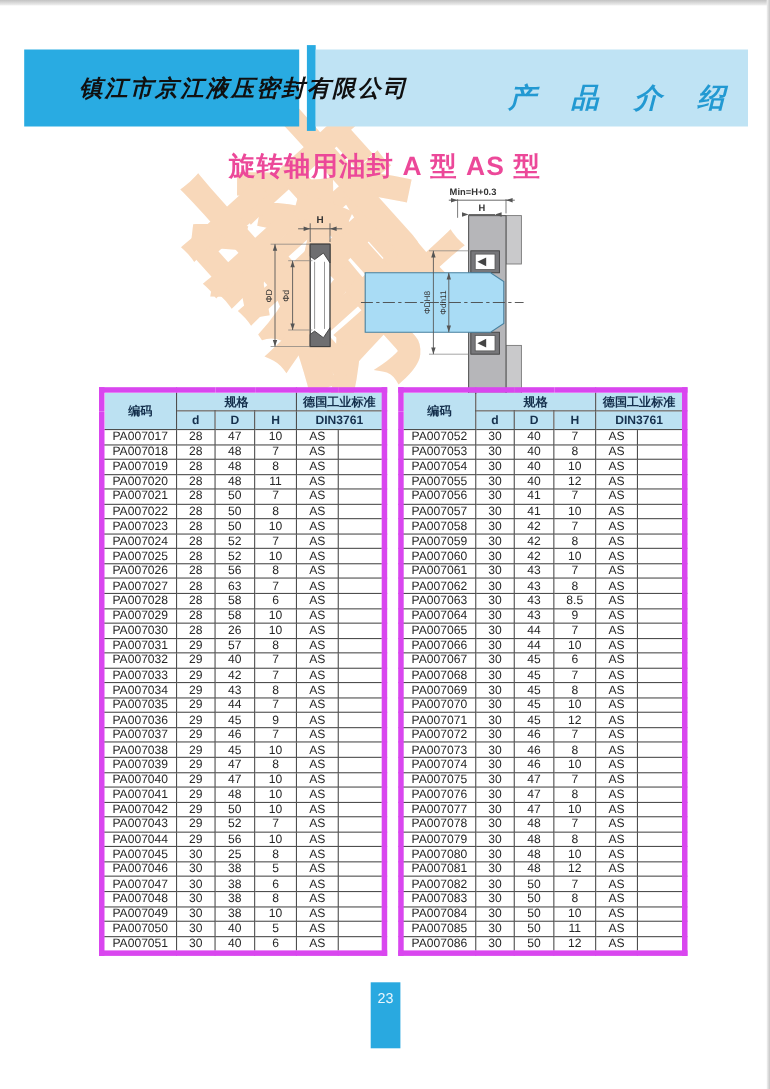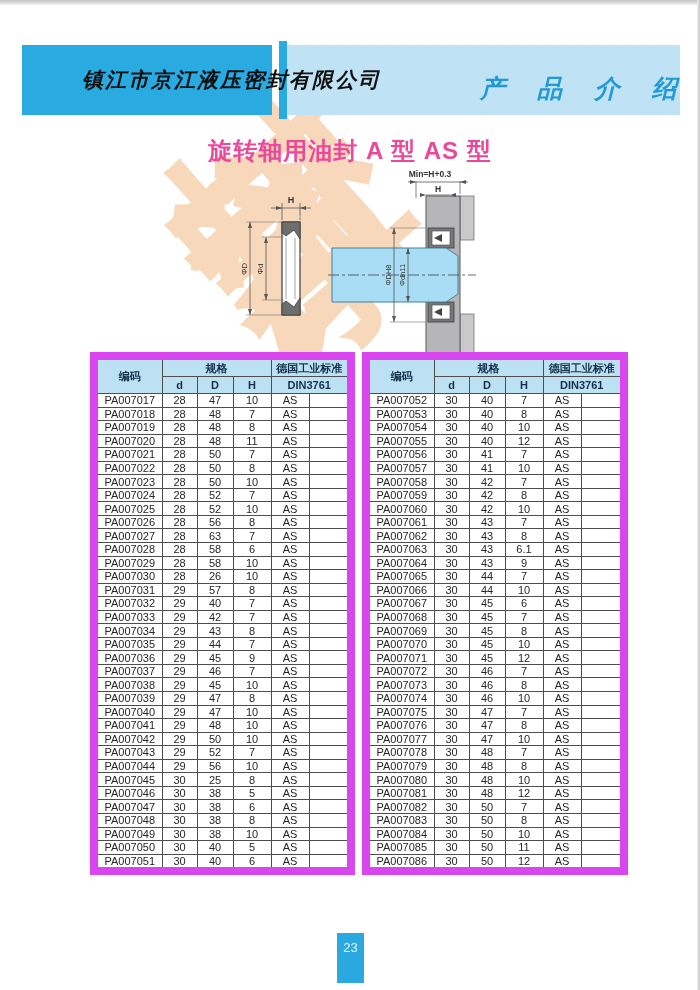--- a/index.html
+++ b/index.html
@@ -26,23 +26,23 @@
   
   .bar-dark{position:absolute;left:22px;top:45px;width:250px;height:70px;
     background:#29abe2;z-index:1;}
   .bar-stripe{position:absolute;left:279px;top:41px;width:8px;height:78px;
     background:#29abe2;z-index:1;}
   .bar-light{position:absolute;left:287px;top:45px;width:393px;height:70px;
     background:#bfe3f4;z-index:1;}
   .company{
     position:absolute;left:72px;top:66px;width:320px;z-index:2;
     font-family:"Liberation Serif",serif;font-weight:bold;font-style:italic;
-    font-size:21px;letter-spacing:2px;color:#101010;white-space:nowrap;margin-left:10px;}
+    font-size:21px;letter-spacing:2px;color:#101010;white-space:nowrap;}
   .section{
-    position:absolute;left:480px;top:72px;width:215px;z-index:2;
+    position:absolute;left:462px;top:72px;width:215px;z-index:2;
     font-family:"Liberation Serif",serif;font-weight:bold;font-style:italic;
     font-size:25px;letter-spacing:13px;color:#2299d2;white-space:nowrap;}
 
   .page-title{
     position:absolute;left:0;top:135px;width:700px;text-align:center;z-index:2;
     font-weight:bold;font-size:24px;color:#ec4899;letter-spacing:1px;}
 
   .diagram{position:absolute;z-index:2;}
   #seal-svg{left:238px;top:192px;}
   #install-svg{left:328px;top:168px;}
@@ -51,31 +51,31 @@
   
   .spec-table{
     position:absolute;top:352px;z-index:2;
     border-collapse:collapse;table-layout:fixed;
     font-size:11px;color:#262626;background:transparent;}
   #table-left{left:90px;width:257px;}
   #table-right{left:362px;width:258px;}
   .spec-table th,.spec-table td{
     border:1px solid #4e4e4e;padding:0 1px;text-align:center;
     overflow:hidden;white-space:nowrap;}
-  .spec-table{border:8px solid #d946ef;}
+  .spec-table{border:5px solid #d946ef;}
   .spec-table th{
     background:#bce1f2;font-weight:bold;height:16px;
     font-size:11px;color:#15304d;}
   .spec-table th.sub{font-size:11px;}
   .spec-table td{height:12.55px;line-height:12px;background:transparent;}
 
   .page-num{
-    position:absolute;left:337px;top:893px;width:27px;height:50px;
+    position:absolute;left:337px;top:893px;width:27px;height:60px;
     background:#29a9e0;color:#eaf6fd;font-size:13px;z-index:2;
-    text-align:center;padding-top:7px;box-sizing:border-box;margin-top:40px;}
+    text-align:center;padding-top:7px;box-sizing:border-box;}
 </style>
 </head>
 <body>
 
 <div class="top-edge"></div>
 <div class="right-edge"></div>
 
 <div class="watermark">京江密封</div>
 
 <div class="bar-dark"></div>
@@ -570,21 +570,21 @@
         <td>30</td>
         <td>43</td>
         <td>8</td>
         <td>AS</td>
         <td></td>
       </tr>
       <tr>
         <td>PA007063</td>
         <td>30</td>
         <td>43</td>
-        <td>6.1</td>
+        <td>8.5</td>
         <td>AS</td>
         <td></td>
       </tr>
       <tr>
         <td>PA007064</td>
         <td>30</td>
         <td>43</td>
         <td>9</td>
         <td>AS</td>
         <td></td>

